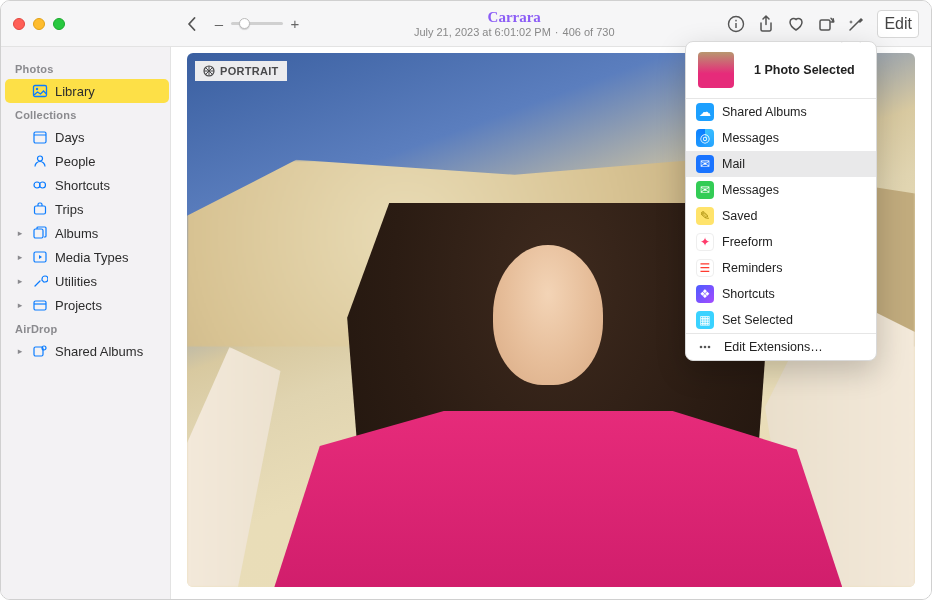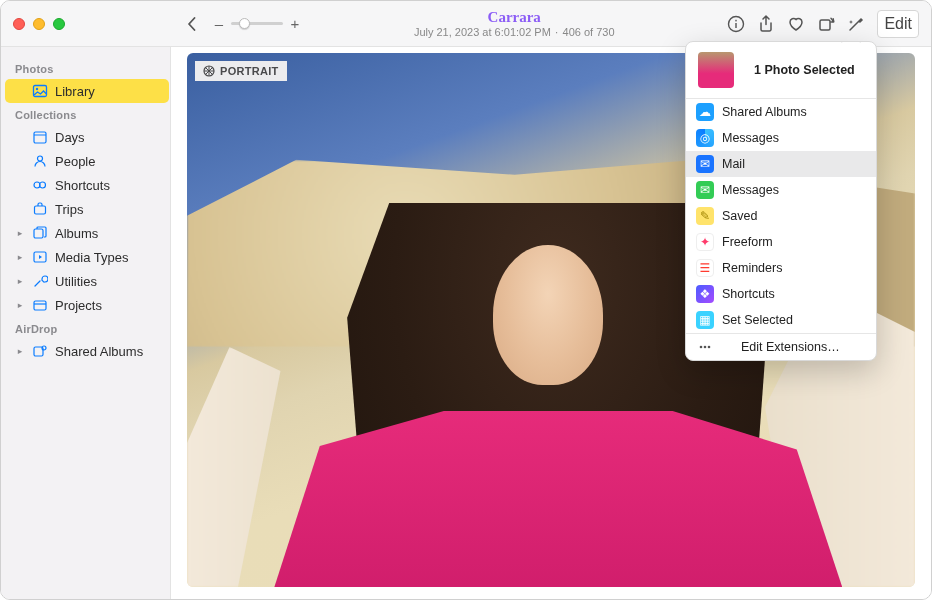--- a/index.html
+++ b/index.html
@@ -81,21 +81,21 @@
   .pop-item .ico { width:18px; height:18px; border-radius:4px; display:flex; align-items:center; justify-content:center; font-size:12px; color:#fff; }
   .ico.shared { background:#1da0ff;}
   .ico.airdrop { background:conic-gradient(#3ac1ff,#0a7cff);}
   .ico.mail { background:#1a74ff;}
   .ico.messages { background:#33cc55;}
   .ico.notes { background:#ffe36b; color:#a08400;}
   .ico.freeform { background:#fff; color:#ff3b6b; border:1px solid #eee;}
   .ico.reminders { background:#fff; color:#ff3b30; border:1px solid #eee;}
   .ico.shortcuts { background:linear-gradient(135deg,#4b5cff,#a64bff);}
   .ico.wallpaper { background:#3ad2ff;}
-  .pop-item.edit-ext { gap:27px; color:#222;}
+  .pop-item.edit-ext { gap:10px; color:#222;}
   .pop-item.edit-ext .ico { background:transparent; color:#555; border-radius:0;}
 </style>
 </head>
 <body>
 
 <div class="window">
 
   <div class="titlebar">
     <div class="traffic">
       <div class="tc red"></div>

